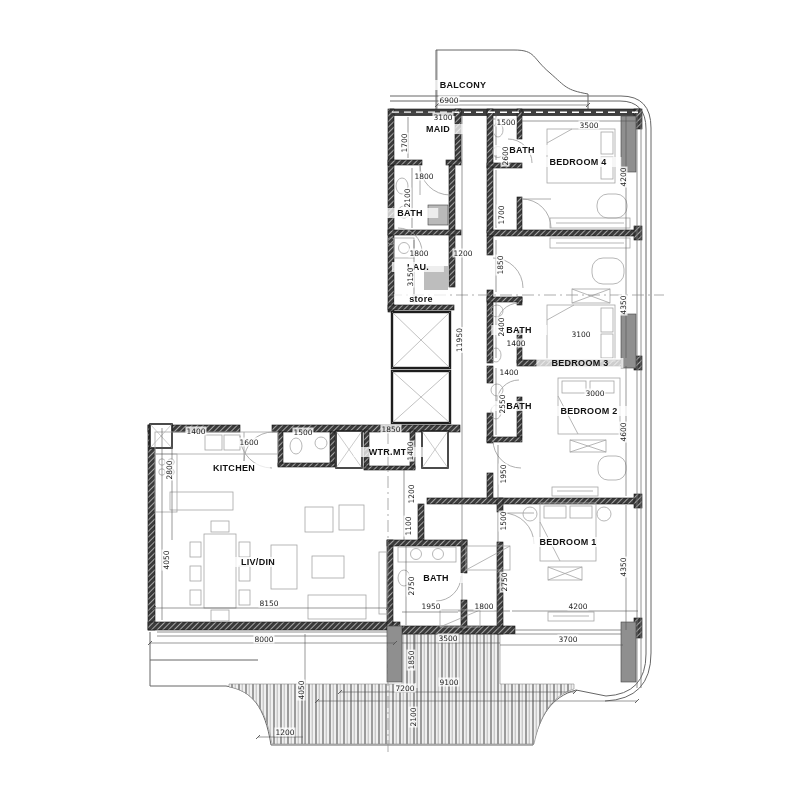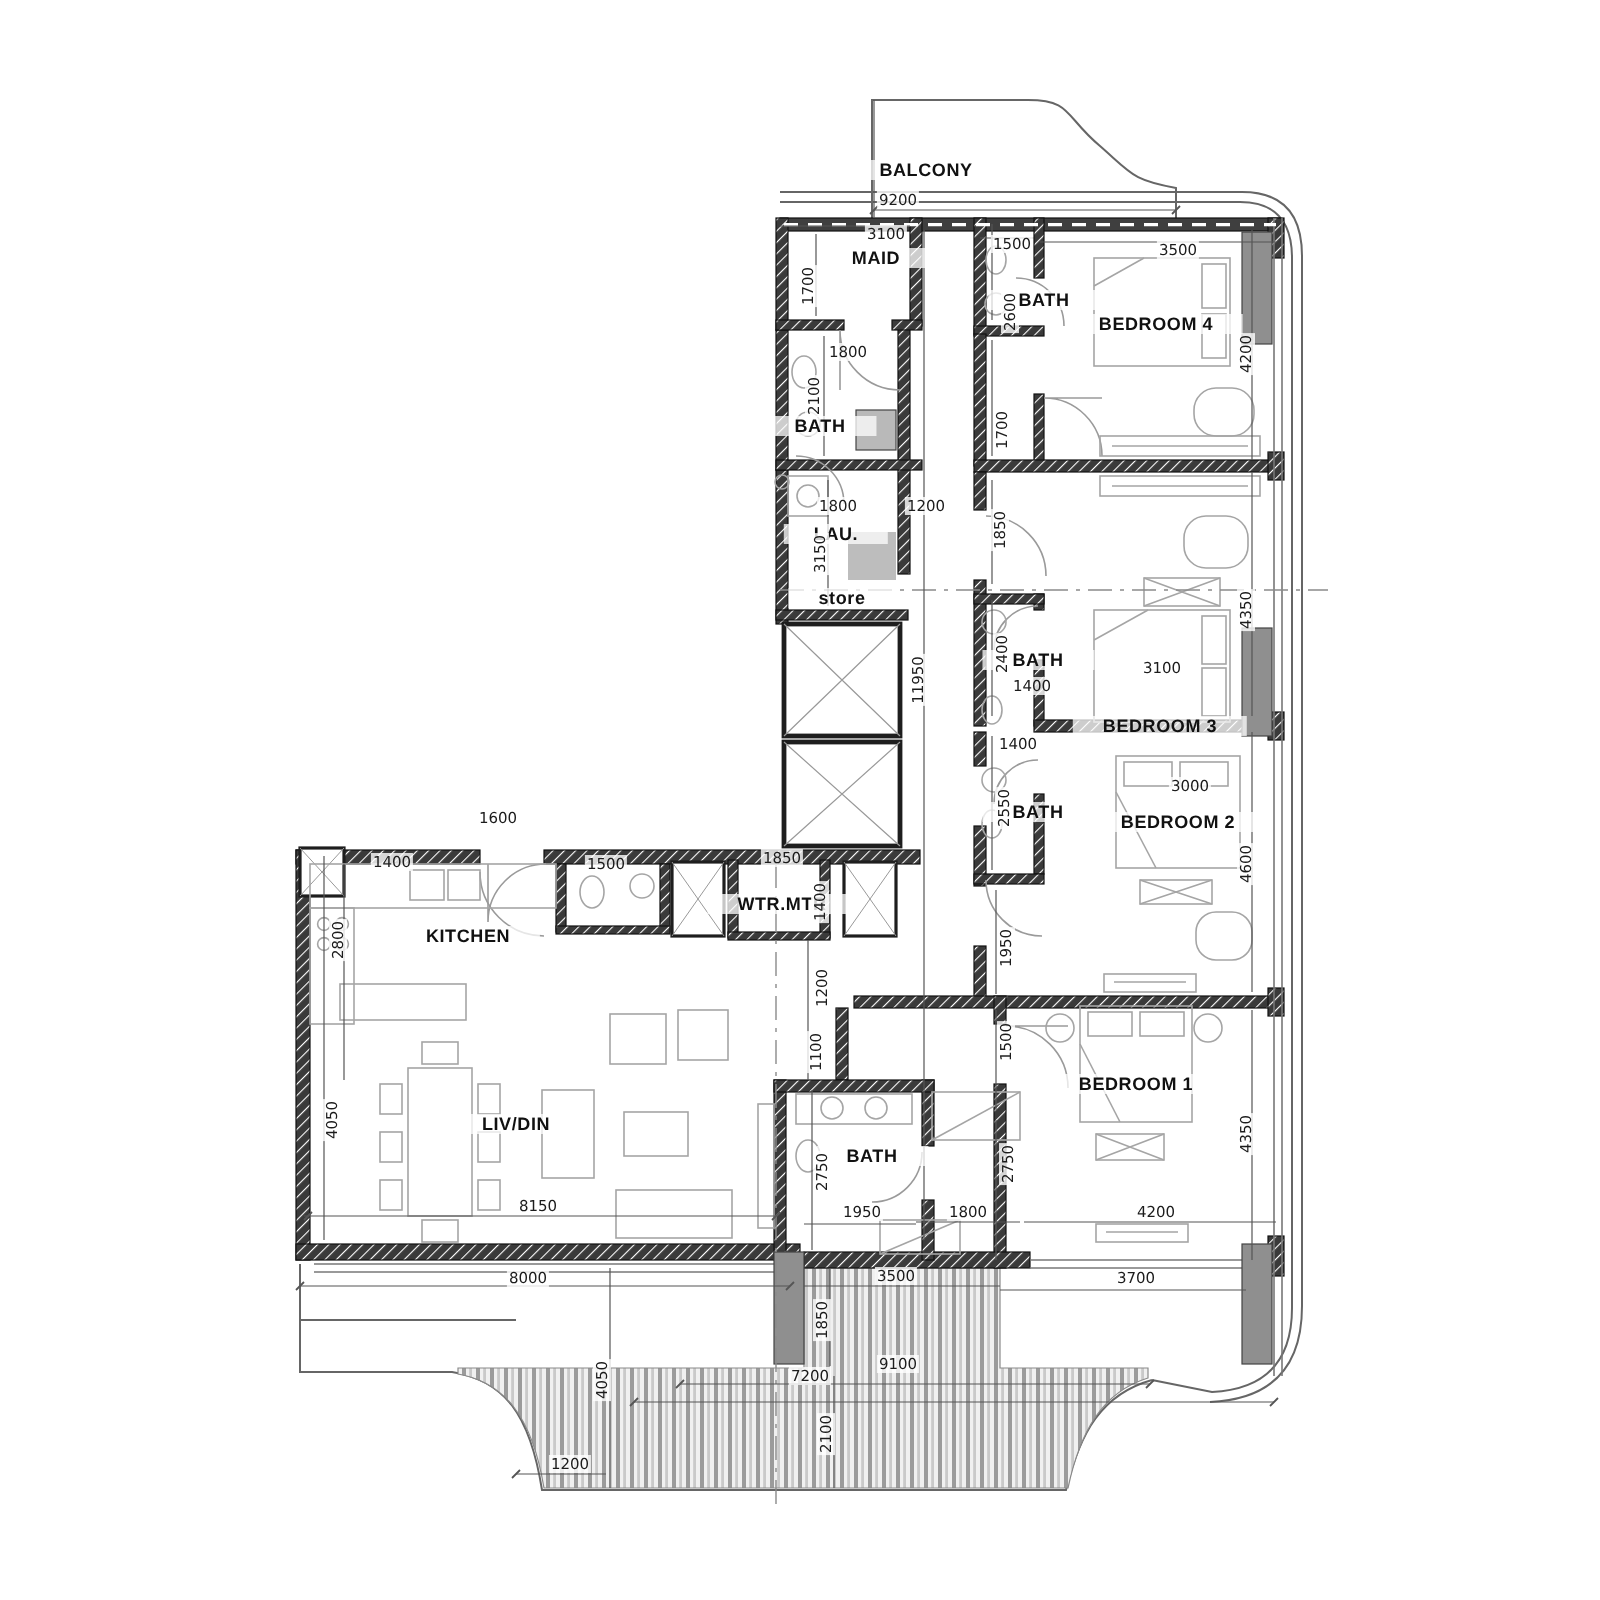--- a/index.html
+++ b/index.html
@@ -335,21 +335,21 @@
       <span class="room-label" style="left: 578px; top: 162px;">BEDROOM 4</span>
       <span class="room-label" style="left: 519px; top: 330px;">BATH</span>
       <span class="room-label" style="left: 580px; top: 329px; margin-top: 34px;">BEDROOM 3</span>
       <span class="room-label" style="left: 519px; top: 406px;">BATH</span>
       <span class="room-label" style="left: 589px; top: 411px;">BEDROOM 2</span>
       <span class="room-label" style="left: 203px; top: 468px; margin-left: 31px;">KITCHEN</span>
       <span class="room-label" style="left: 391px; top: 452px;">WTR.MTR</span>
       <span class="room-label" style="left: 258px; top: 562px;">LIV/DIN</span>
       <span class="room-label" style="left: 436px; top: 578px;">BATH</span>
       <span class="room-label" style="left: 568px; top: 542px;">BEDROOM 1</span>
-      <span class="dim-label" style="left: 449px; top: 100px;">9200</span>
+      <span class="dim-label" style="left: 449px; top: 100px;">6900</span>
       <span class="dim-label" style="left: 443px; top: 117px;">3100</span>
       <span class="dim-label" style="left: 506px; top: 122px;">1500</span>
       <span class="dim-label" style="left: 589px; top: 125px;">3500</span>
       <span class="dim-label vert" style="left: 404px; top: 143px;">1700</span>
       <span class="dim-label" style="left: 424px; top: 176px;">1800</span>
       <span class="dim-label vert" style="left: 505px; top: 156px;">2600</span>
       <span class="dim-label vert" style="left: 623px; top: 177px;">4200</span>
       <span class="dim-label vert" style="left: 407px; top: 198px;">2100</span>
       <span class="dim-label vert" style="left: 501px; top: 215px;">1700</span>
       <span class="dim-label" style="left: 419px; top: 253px;">1800</span>
@@ -359,21 +359,21 @@
       <span class="dim-label vert" style="left: 459px; top: 340px;">11950</span>
       <span class="dim-label vert" style="left: 623px; top: 305px;">4350</span>
       <span class="dim-label vert" style="left: 501px; top: 327px;">2400</span>
       <span class="dim-label" style="left: 581px; top: 334px;">3100</span>
       <span class="dim-label" style="left: 516px; top: 343px;">1400</span>
       <span class="dim-label" style="left: 509px; top: 372px;">1400</span>
       <span class="dim-label vert" style="left: 502px; top: 404px;">2550</span>
       <span class="dim-label" style="left: 595px; top: 393px;">3000</span>
       <span class="dim-label vert" style="left: 623px; top: 432px;">4600</span>
       <span class="dim-label" style="left: 196px; top: 431px;">1400</span>
-      <span class="dim-label" style="left: 249px; top: 409px;">1600</span>
+      <span class="dim-label" style="left: 249px; top: 442px;">1600</span>
       <span class="dim-label" style="left: 303px; top: 432px;">1500</span>
       <span class="dim-label" style="left: 391px; top: 429px;">1850</span>
       <span class="dim-label vert" style="left: 410px; top: 451px;">1400</span>
       <span class="dim-label vert" style="left: 169px; top: 470px;">2800</span>
       <span class="dim-label vert" style="left: 411px; top: 494px;">1200</span>
       <span class="dim-label vert" style="left: 408px; top: 526px;">1100</span>
       <span class="dim-label vert" style="left: 503px; top: 474px;">1950</span>
       <span class="dim-label vert" style="left: 503px; top: 521px;">1500</span>
       <span class="dim-label vert" style="left: 166px; top: 560px;">4050</span>
       <span class="dim-label" style="left: 269px; top: 603px;">8150</span>

